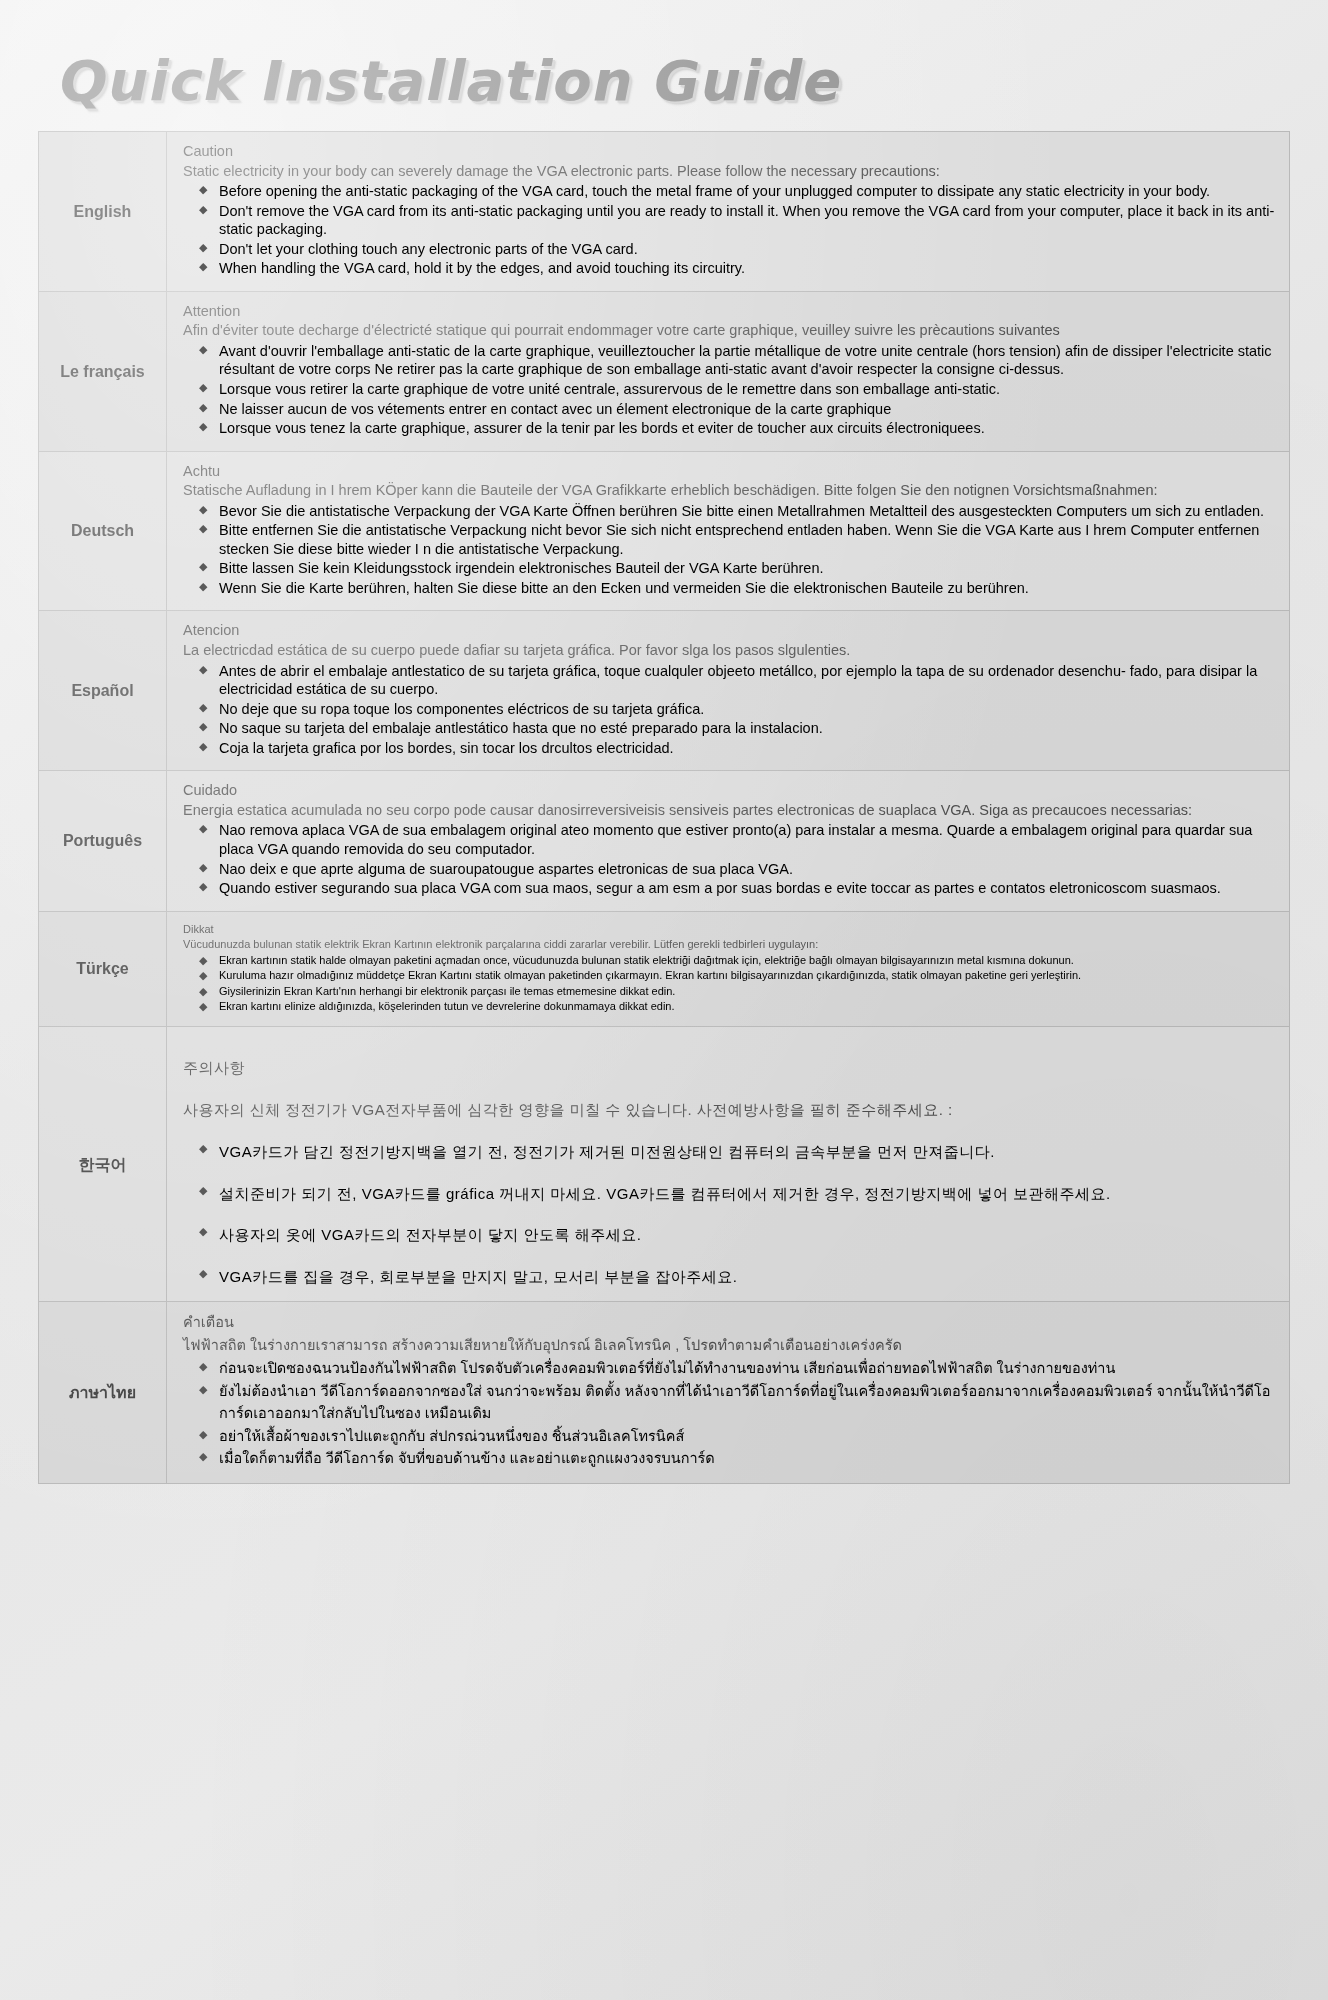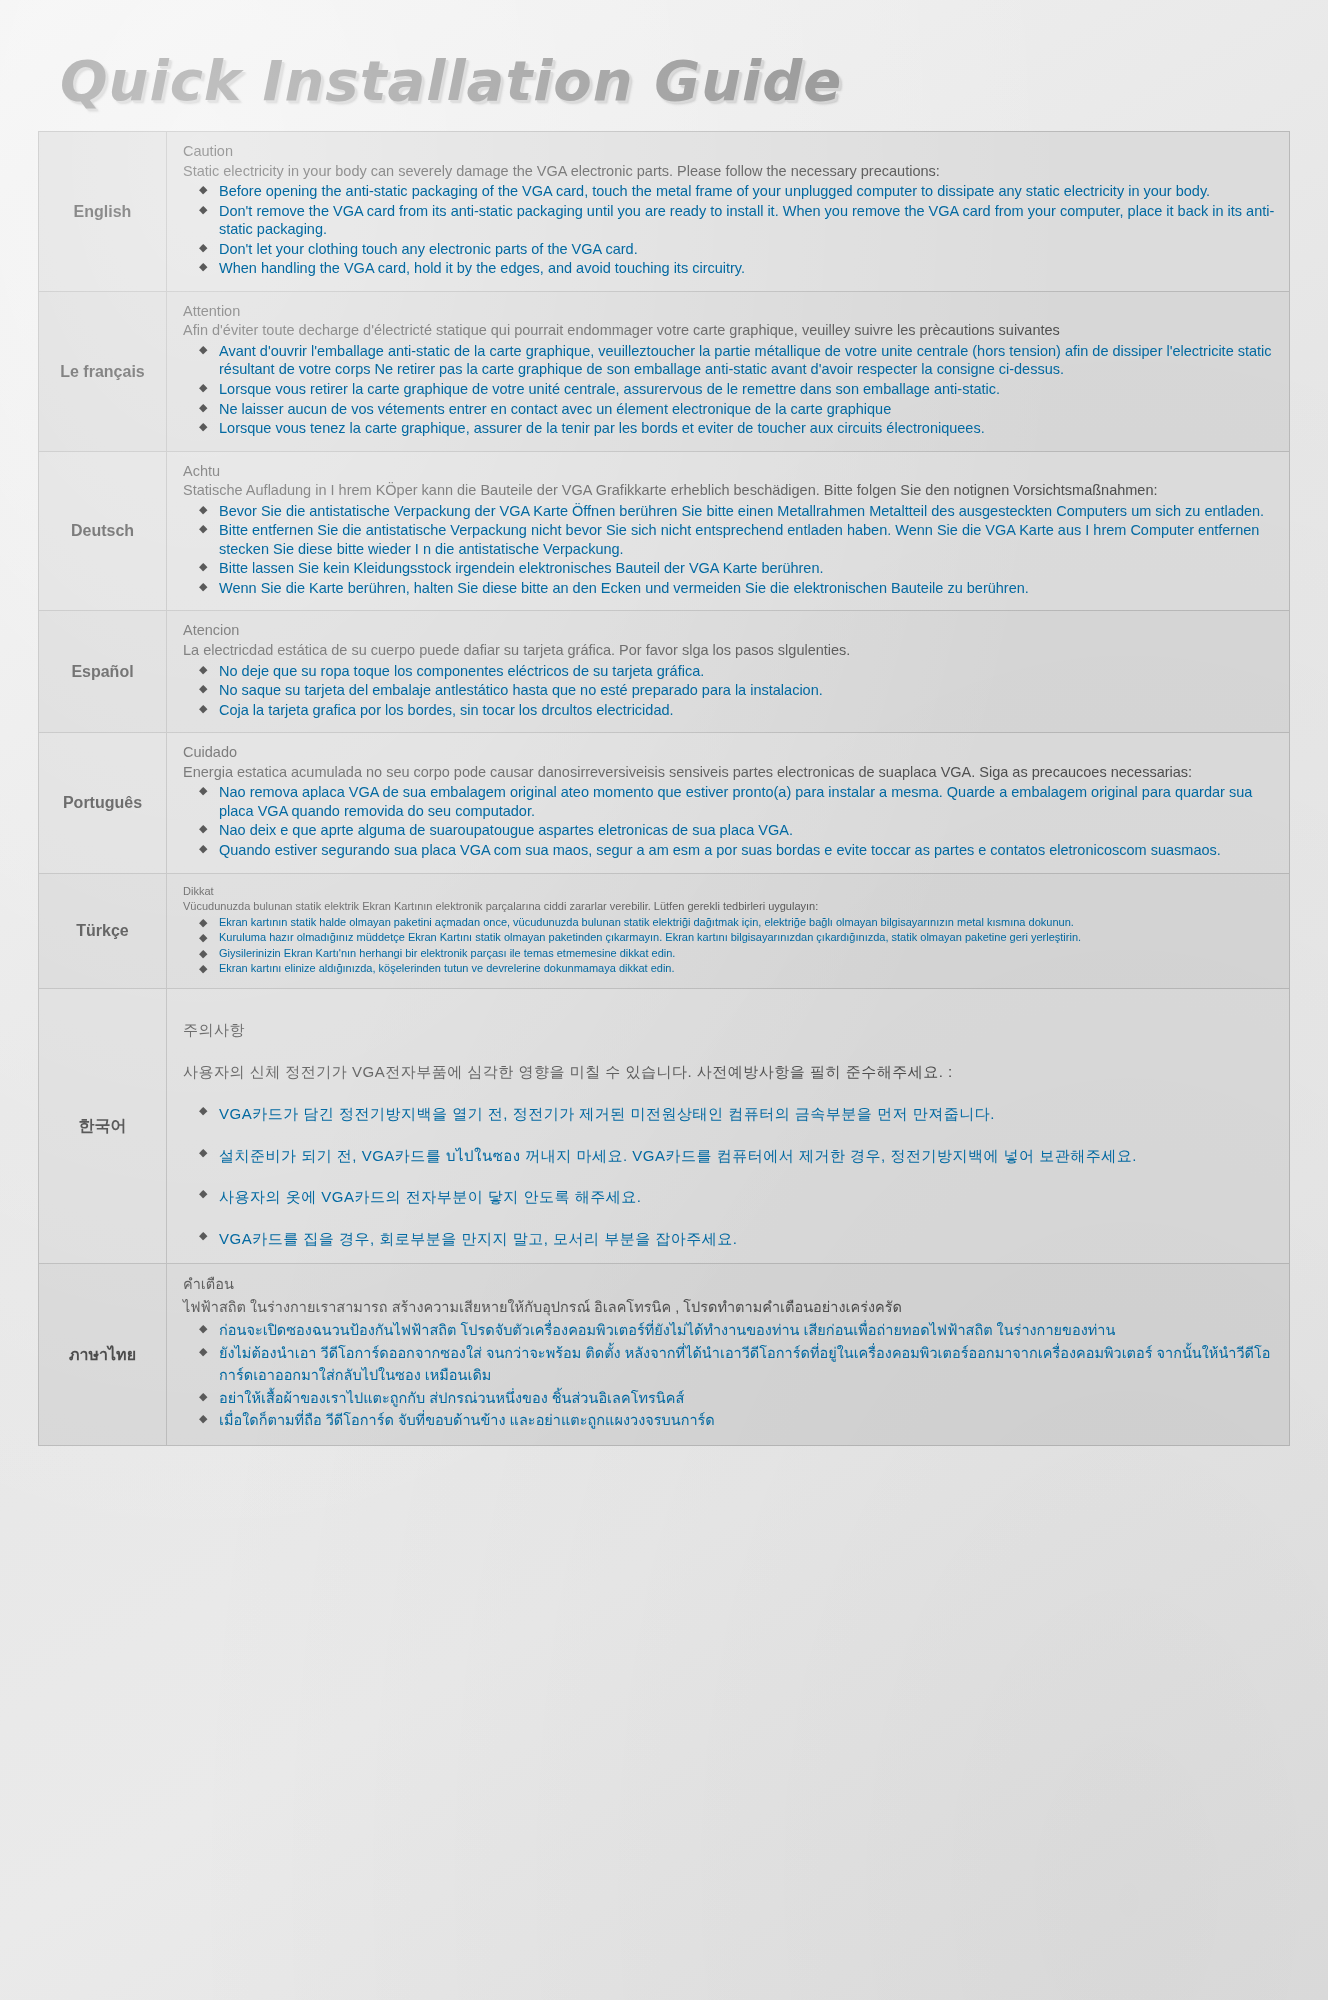--- a/index.html
+++ b/index.html
@@ -86,21 +86,21 @@
   }
   ul.bullets {
     list-style: none;
     margin: 0;
     padding: 0 0 0 34px;
   }
   ul.bullets li {
     position: relative;
     font-size: 14.5px;
     line-height: 1.28;
-    color: #0369a1;
+    color: #000000;
     margin: 0 0 1px 0;
     padding-left: 2px;
   }
   ul.bullets li::before {
     content: "\25C6";
     position: absolute;
     left: -18px;
     top: 0;
     font-size: 11px;
     color: #5a5a5a;
@@ -196,20 +196,21 @@
     </div>
 
     <div class="row es">
       <div class="lang-cell">
         <span class="lang-label">Español</span>
       </div>
       <div class="content-cell">
         <p class="heading">Atencion</p>
         <p class="intro">La electricdad estática de su cuerpo puede dafiar su tarjeta gráfica. Por favor slga los pasos slgulenties.</p>
         <ul class="bullets">
+          <li>Antes de abrir el embalaje antlestatico de su tarjeta gráfica, toque cualquler objeeto metállco, por ejemplo la tapa de su ordenador desenchu- fado, para disipar la electricidad estática de su cuerpo.</li>
           <li>No deje que su ropa toque los componentes eléctricos de su tarjeta gráfica.</li>
           <li>No saque su tarjeta del embalaje antlestático hasta que no esté preparado para la instalacion.</li>
           <li>Coja la tarjeta grafica por los bordes, sin tocar los drcultos electricidad.</li>
         </ul>
       </div>
     </div>
 
     <div class="row pt">
       <div class="lang-cell">
         <span class="lang-label">Português</span>
@@ -243,21 +244,21 @@
 
     <div class="row ko">
       <div class="lang-cell">
         <span class="lang-label">한국어</span>
       </div>
       <div class="content-cell">
         <p class="heading">주의사항</p>
         <p class="intro">사용자의 신체 정전기가 VGA전자부품에 심각한 영향을 미칠 수 있습니다. 사전예방사항을 필히 준수해주세요. :</p>
         <ul class="bullets">
           <li>VGA카드가 담긴 정전기방지백을 열기 전, 정전기가 제거된 미전원상태인 컴퓨터의 금속부분을 먼저 만져줍니다.</li>
-          <li>설치준비가 되기 전, VGA카드를 บไปในซอง 꺼내지 마세요. VGA카드를 컴퓨터에서 제거한 경우, 정전기방지백에 넣어 보관해주세요.</li>
+          <li>설치준비가 되기 전, VGA카드를 gráfica 꺼내지 마세요. VGA카드를 컴퓨터에서 제거한 경우, 정전기방지백에 넣어 보관해주세요.</li>
           <li>사용자의 옷에 VGA카드의 전자부분이 닿지 안도록 해주세요.</li>
           <li>VGA카드를 집을 경우, 회로부분을 만지지 말고, 모서리 부분을 잡아주세요.</li>
         </ul>
       </div>
     </div>
 
     <div class="row th">
       <div class="lang-cell">
         <span class="lang-label">ภาษาไทย</span>
       </div>

